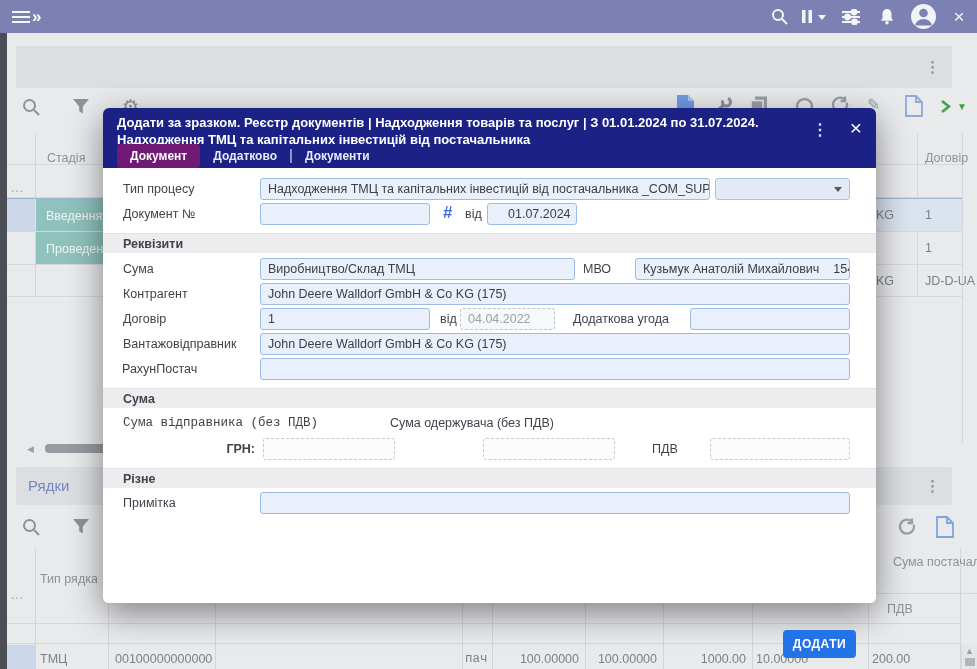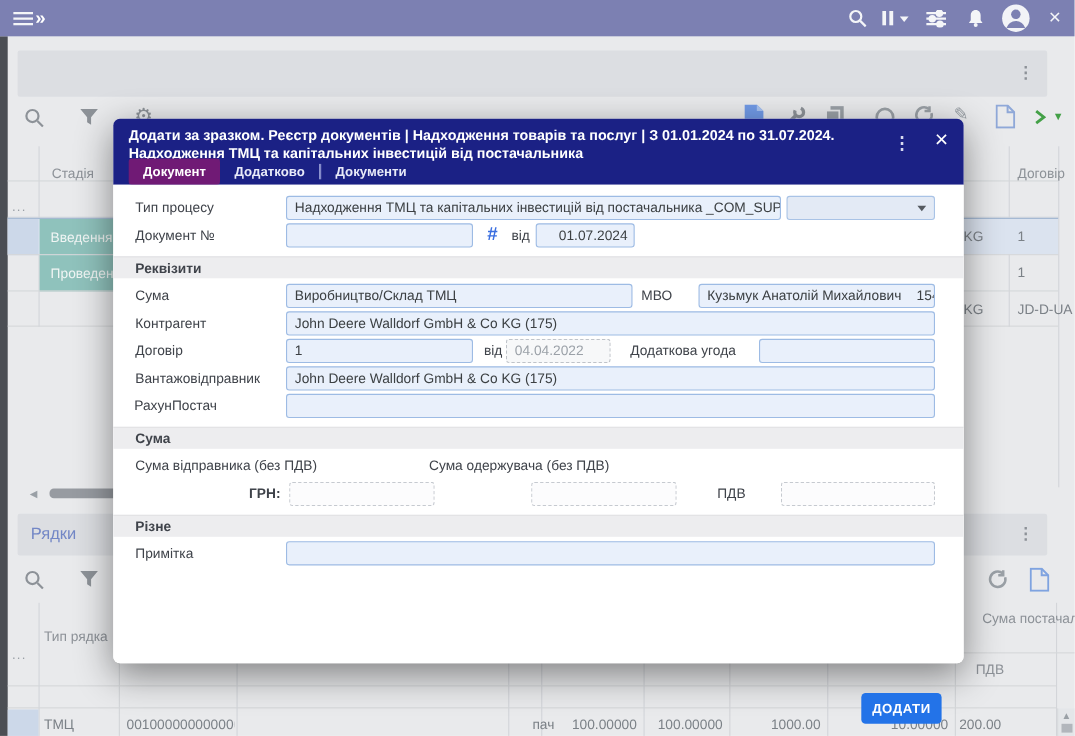--- a/index.html
+++ b/index.html
@@ -278,25 +278,25 @@
   <div class="th" style="left:880px; top:54px;">ПДВ</div>
   <div class="dots" style="left:4px; top:40px;">...</div>
   <div class="hline" style="left:0; top:75px; width:953px;"></div>
 
   <div class="hline" style="left:0; top:95px; width:953px;"></div>
 
   <div class="abs" style="left:0; top:96px; width:953px; height:25px;">
     <div class="abs selcell" style="left:0; top:1px; width:28px; height:24px;"></div>
     <div class="cell" style="left:33px; top:8px; width:66px;">ТМЦ</div>
     <div class="cell" style="left:108px; top:8px; width:98px;">001000000000006</div>
-    <div class="cell" style="left:477px; top:8px; width:26px;">пач</div>
+    <div class="cell" style="left:458px; top:8px; width:26px;font-family:Liberation Mono, monospace;">пач</div>
     <div class="cell" style="left:488px; top:8px; width:84px; text-align:right;">100.00000</div>
     <div class="cell" style="left:582px; top:8px; width:68px; text-align:right;">100.00000</div>
     <div class="cell" style="left:660px; top:8px; width:79px; text-align:right;">1000.00</div>
-    <div class="cell" style="left:749px; top:8px; width:106px; text-align:right;">10.00000</div>
+    <div class="cell" style="left:749px; top:8px; width:106px; text-align:left;">10.00000</div>
     <div class="cell" style="left:865px; top:8px; width:82px; text-align:left;">200.00</div>
   </div>
 
   <div class="vstrip" style="left:954px; top:96px; width:16px; height:25px;">
     <span class="scr-arrow" style="left:3px; top:3px;">▲</span>
     <div class="vthumb" style="left:3px; top:14px; width:10px; height:8px;"></div>
   </div>
 </div>
 
 <div class="modal">
@@ -348,21 +348,21 @@
 
     <span class="flabel" style="left:20px; top:169px;">Вантажовідправник</span>
     <div class="finput" style="left:157px; top:165px; width:590px;">John Deere Walldorf GmbH &amp; Co KG (175)</div>
 
     <span class="flabel" style="left:19px; top:194px;">РахунПостач</span>
     <div class="finput" style="left:157px; top:190px; width:590px;"></div>
 
     <div class="secbar" style="top:220px;">
         <span>Сума</span>
       </div>
-    <span class="flabel" style="left:20px; top:248px;">Сума відправника (без ПДВ)</span>
+    <span class="flabel" style="left:20px; top:248px;font-family:Liberation Mono, monospace;">Сума відправника (без ПДВ)</span>
     <span class="flabel" style="left:287px; top:248px;">Сума одержувача (без ПДВ)</span>
     <span class="flabel" style="left:60px; top:274px; width:92px; text-align:right; font-weight:bold;">ГРН:</span>
     <div class="fdash" style="left:160px; top:270px; width:132px;"></div>
     <div class="fdash" style="left:380px; top:270px; width:132px;"></div>
     <span class="flabel" style="left:549px; top:274px;">ПДВ</span>
     <div class="fdash" style="left:607px; top:270px; width:140px;"></div>
 
     <div class="secbar" style="top:300px;">
         <span>Різне</span>
       </div>

